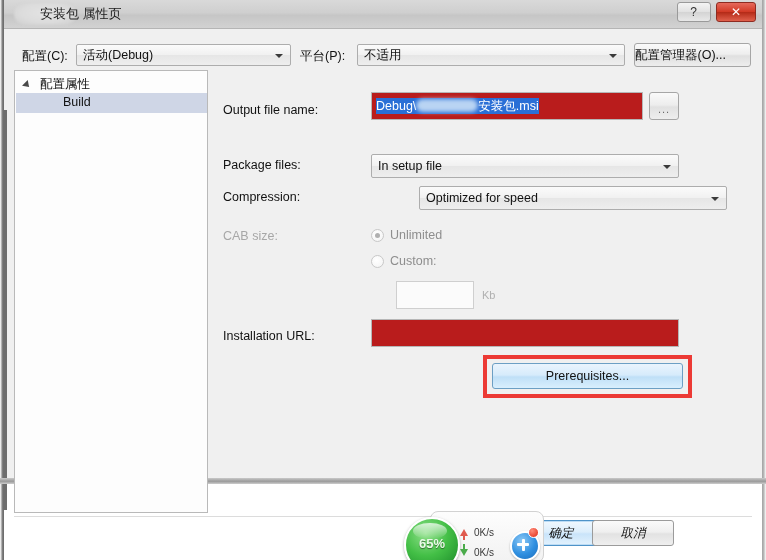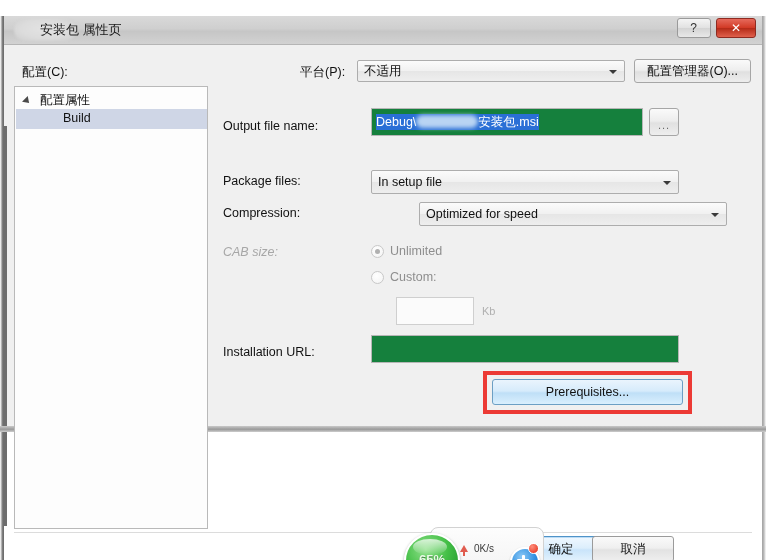--- a/index.html
+++ b/index.html
@@ -2,21 +2,21 @@
 <html><head>
 <meta charset="utf-8">
 <style>
   html,body{margin:0;padding:0;}
   body{
     width:766px;height:560px;overflow:hidden;
     font-family:"Liberation Sans","DejaVu Sans",sans-serif;
     font-size:12px;color:#000;background:#ffffff;
   }
   .win{
-    position:absolute;left:0;top:16px;width:766px;height:416px;
+    position:absolute;left:0;top:0;width:766px;height:484px;
     background:#f0f0f0;
     box-sizing:border-box;
   }
   
   .frame-left{position:absolute;left:0;top:0;width:4px;height:560px;
     background:linear-gradient(to right,#ffffff 0,#d6d6d6 1px,#8f8f8f 2px,#6e6e6e 3px);}
   .frame-left2{position:absolute;left:4px;top:110px;width:3px;height:400px;background:#6d6d6d;}
   .frame-bottom{position:absolute;left:0;bottom:0;width:766px;height:6px;
     background:linear-gradient(to bottom,#c9c9c9,#9a9a9a 55%,#cdcdcd);}
   .frame-right{position:absolute;right:0;top:0;width:4px;height:560px;
@@ -58,21 +58,21 @@
   }
   .combo .arrow{
     position:absolute;right:7px;top:9px;width:0;height:0;
     border-left:4px solid transparent;border-right:4px solid transparent;
     border-top:4px solid #3a3a3a;
   }
   .btn{
     position:absolute;box-sizing:border-box;
     border:1px solid #a6a6a6;border-radius:3px;
     background:linear-gradient(to bottom,#fafafa,#eeeeee 46%,#e0e0e0 54%,#ededed);
-    font-size:12.5px;color:#111;text-align:center;
+    font-size:12.5px;color:#111;text-align:left;
   }
   
   .tree{
     position:absolute;left:14px;top:70px;width:194px;height:443px;
     background:#fdfdfd;border:1px solid #b9b9b9;box-sizing:border-box;
   }
   .tree-node{position:absolute;font-size:12.5px;color:#111;white-space:nowrap;}
   .tri{
     position:absolute;left:9px;top:10px;width:0;height:0;
     border-top:4.5px solid transparent;border-bottom:4.5px solid transparent;
@@ -84,21 +84,21 @@
     position:absolute;left:1px;top:22px;width:191px;height:20px;
     background:#cfd6e6;
   }
   .tree-item-child{left:48px;top:24px;}
 
   .rightpanel{position:absolute;left:208px;top:66px;width:548px;height:450px;}
   .field-label{position:absolute;font-size:12.5px;color:#111;}
   .field-label.dis{color:#a7a7a7;}
   .textbox{
     position:absolute;box-sizing:border-box;height:28px;
-    border:1px solid #b6b6b6;background:#15803d;
+    border:1px solid #b6b6b6;background:#b91c1c;
     font-size:12.5px;color:#111;line-height:26px;padding-left:4px;overflow:hidden;
     white-space:nowrap;
   }
   .textbox.dis{background:#fbfbfb;border-color:#cfcfcf;}
   .sel-text{background:#2a6fd6;color:#ffffff;padding:1px 0;}
   .name-blur{
     display:inline-block;width:62px;height:13px;vertical-align:-2px;
     border-radius:7px;background:#b9d4f3;filter:blur(2px);
   }
   .dots-btn{
@@ -125,21 +125,21 @@
   }
   .redbox{
     position:absolute;border:4px solid #ec3a35;box-sizing:border-box;background:transparent;
   }
   
   .sep{position:absolute;left:14px;top:516px;width:738px;height:1px;background:#dcdcdc;}
   .footer-btn{
     position:absolute;box-sizing:border-box;height:26px;
     border:1px solid #9b9b9b;border-radius:3px;
     background:linear-gradient(to bottom,#fafafa,#efefef 46%,#e2e2e2 54%,#efefef);
-    font-size:12.5px;color:#111;text-align:center;line-height:24px;
+    font-size:12.5px;color:#111;text-align:center;line-height:24px;font-style:italic;
   }
   .footer-btn.default{
     border:1px solid #4f93c8;
     background:linear-gradient(to bottom,#f0f8ff,#dceefc 46%,#c9e4fa 54%,#e3f2fd);
     box-shadow:0 0 0 1px #bcdcf5 inset;
   }
   .footer-btn.dis{color:#a3a3a3;border-color:#c6c6c6;
     background:linear-gradient(to bottom,#f7f7f7,#f1f1f1);}
   
   .speedwidget{position:absolute;left:404px;top:505px;width:140px;height:58px;}
@@ -201,20 +201,24 @@
   <div class="titlebar">
     <div class="title-blur"></div>
     <div class="title-text">安装包 属性页</div>
     <div class="tb-btns">
       <span class="tb-btn">?</span>
       <span class="tb-btn close">✕</span>
     </div>
   </div>
 
   <div class="cfg-label" style="left:22px;top:48px;">配置(C):</div>
+  <div class="combo" style="left:76px;top:44px;width:215px;">
+    <span>活动(Debug)</span>
+    <span class="arrow"></span>
+  </div>
   <div class="cfg-label" style="left:300px;top:48px;">平台(P):</div>
   <div class="combo" style="left:357px;top:44px;width:268px;">
     <span>不适用</span>
     <span class="arrow"></span>
   </div>
   <div class="btn" style="left:634px;top:43px;width:117px;height:24px;line-height:22px;">配置管理器(O)...</div>
 
   <div class="tree">
     <div class="tri"></div>
     <div class="tree-node tree-item-root">配置属性</div>
@@ -235,21 +239,21 @@
       <span>In setup file</span>
       <span class="arrow" style="top:10px;"></span>
     </div>
 
     <div class="field-label" style="left:15px;top:124px;">Compression:</div>
     <div class="combo" style="left:163px;top:120px;width:308px;height:24px;line-height:22px;margin-left:48px;">
       <span>Optimized for speed</span>
       <span class="arrow" style="top:10px;"></span>
     </div>
 
-    <div class="field-label dis" style="left:15px;top:163px;font-style:italic;">CAB size:</div>
+    <div class="field-label dis" style="left:15px;top:163px;">CAB size:</div>
     <div class="radio on" style="left:163px;top:163px;"></div>
     <div class="radio-label" style="left:182px;top:162px;">Unlimited</div>
     <div class="radio" style="left:163px;top:189px;"></div>
     <div class="radio-label" style="left:182px;top:188px;">Custom:</div>
     <div class="textbox dis" style="left:188px;top:215px;width:78px;"></div>
     <div class="unit" style="left:274px;top:223px;">Kb</div>
 
     <div class="field-label" style="left:15px;top:263px;">Installation URL:</div>
     <div class="textbox" style="left:163px;top:253px;width:308px;"></div>
 

